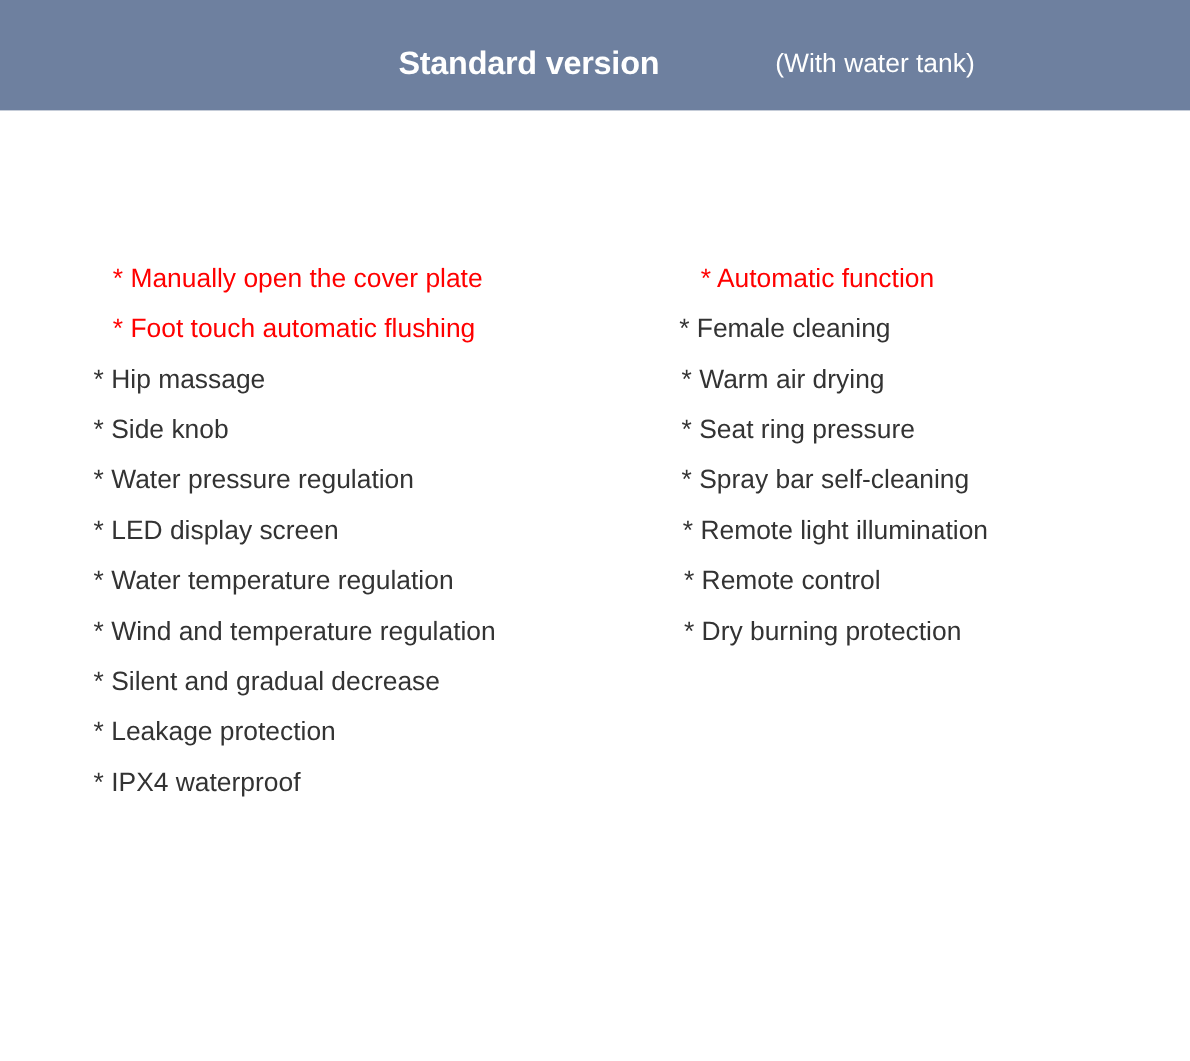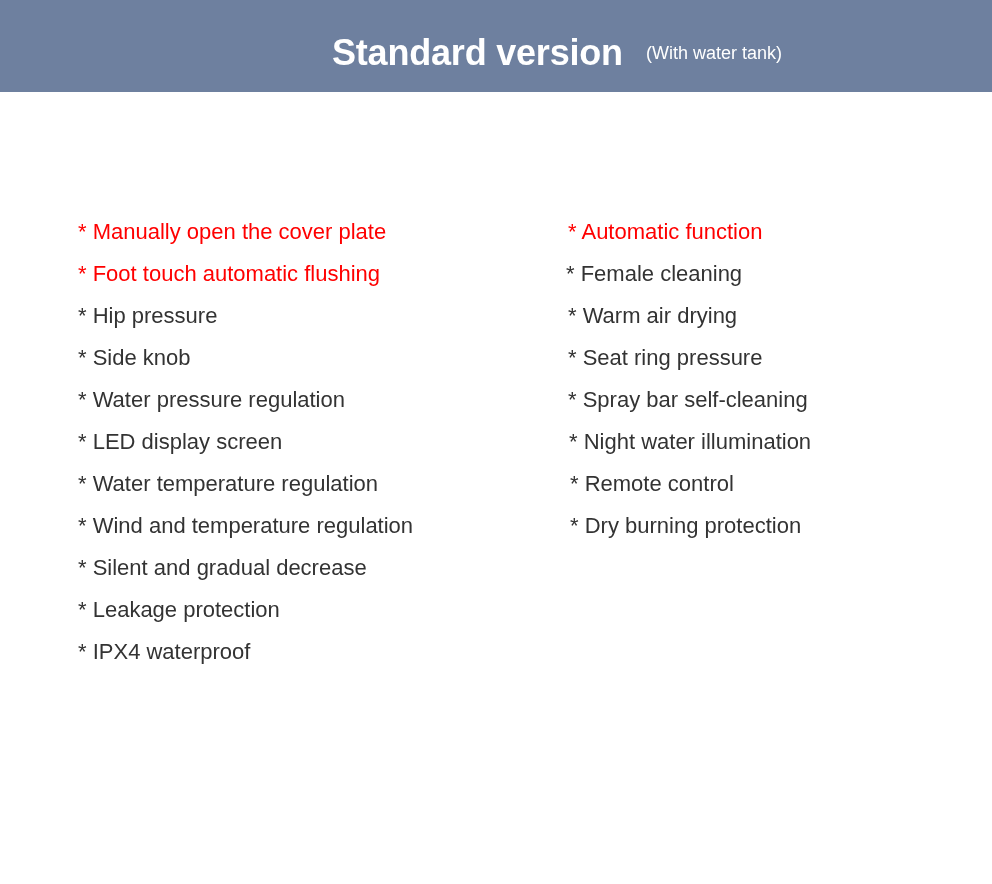--- a/index.html
+++ b/index.html
@@ -18,79 +18,79 @@
       position: absolute;
       left: 0; top: 0;
       width: 992px;
       height: 92px;
       background: #6e809f;
     }
     .title {
       position: absolute;
       left: 332px;
       top: 32px;
-      font-size: 36px;
+      font-size: 27px;
       font-weight: bold;
       color: #ffffff;
       line-height: 42px;
       white-space: nowrap;
       letter-spacing: -0.2px;
       text-align: center;
     }
     .subtitle {
       position: absolute;
       left: 646px;
       top: 40px;
-      font-size: 18px;
+      font-size: 22px;
       color: #ffffff;
       line-height: 26px;
       white-space: nowrap;
     }
     .col {
       position: absolute;
       top: 215px;
       margin: 0;
       padding: 0;
       list-style: none;
     }
     .col.left { left: 78px; }
     .col.right { left: 566px; }
     .item {
       height: 42px;
       line-height: 34px;
       font-size: 22px;
       color: #333333;
       white-space: nowrap;
     }
-    .item.hl { color: #ff0000; }
+    .item.hl { color: #ff0000; margin-left: 16px; }
   </style>
 </head>
 <body>
 
 <div class="header">
   <div class="title">Standard version</div>
   <div class="subtitle">(With water tank)</div>
 </div>
 
 <ul class="col left">
   <li class="item hl">* Manually open the cover plate</li>
   <li class="item hl">* Foot touch automatic flushing</li>
-  <li class="item">* Hip pressure</li>
+  <li class="item">* Hip massage</li>
   <li class="item">* Side knob</li>
   <li class="item">* Water pressure regulation</li>
   <li class="item">* LED display screen</li>
   <li class="item">* Water temperature regulation</li>
   <li class="item">* Wind and temperature regulation</li>
   <li class="item">* Silent and gradual decrease</li>
   <li class="item">* Leakage protection</li>
   <li class="item">* IPX4 waterproof</li>
 </ul>
 
 <ul class="col right">
   <li class="item hl" style="padding-left:2px">* Automatic function</li>
   <li class="item">* Female cleaning</li>
   <li class="item" style="padding-left:2px">* Warm air drying</li>
   <li class="item" style="padding-left:2px">* Seat ring pressure</li>
   <li class="item" style="padding-left:2px">* Spray bar self-cleaning</li>
-  <li class="item" style="padding-left:3px">* Night water illumination</li>
+  <li class="item" style="padding-left:3px">* Remote light illumination</li>
   <li class="item" style="padding-left:4px">* Remote control</li>
   <li class="item" style="padding-left:4px">* Dry burning protection</li>
 </ul>
 
 </body></html>

